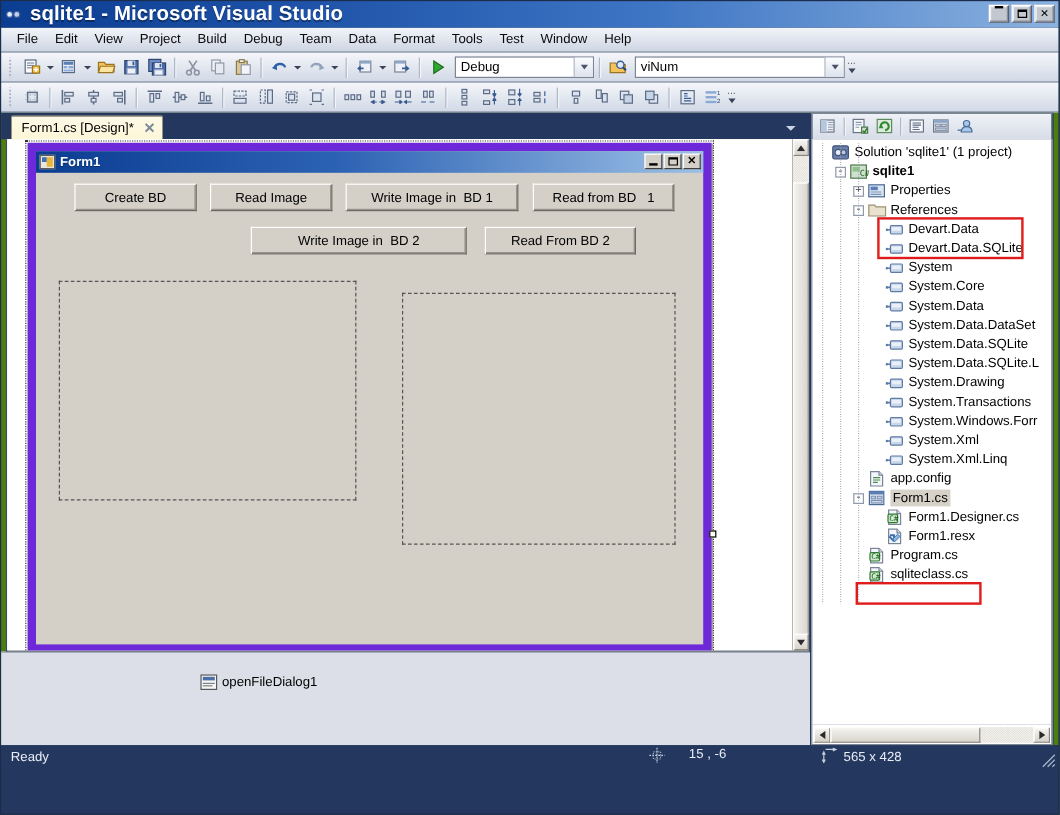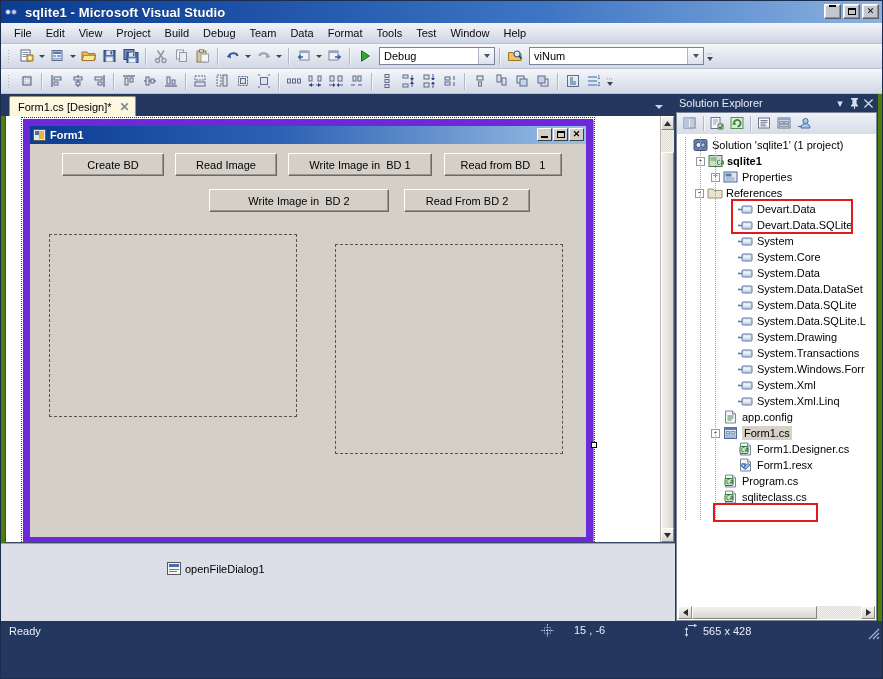--- a/index.html
+++ b/index.html
@@ -18,21 +18,21 @@
     height:22px;
     background:linear-gradient(to right,#0b3d91 0%,#1d52a8 28%,#3f76c4 62%,#8bb2e0 100%);
     display:flex;align-items:center;padding:0 2px 0 4px;box-sizing:border-box;
     position:relative;
   }
   .titlebar .vsicon{width:16px;height:14px;margin-right:4px;display:inline-block;position:relative;}
   .titlebar .vsicon i{position:absolute;top:4px;width:6px;height:6px;border-radius:50%;
      background:#e9eef7;border:1px solid #3a5ca0;box-sizing:border-box;}
   .titlebar .vsicon i.a{left:0px;}
   .titlebar .vsicon i.b{left:6px;background:#c3cfe2;}
-  .titlebar .ttl{color:#fff;font-weight:bold;font-size:13px;letter-spacing:.1px;
+  .titlebar .ttl{color:#fff;font-weight:bold;font-size:17px;letter-spacing:.1px;
      text-shadow:0 1px 0 rgba(0,0,0,.35);}
   .wbtns{position:absolute;right:3px;top:3px;display:flex;gap:2px;}
   .wbtn{width:17px;height:15px;background:#c3c7cf;border:1px solid #fff;
      border-right-color:#5a5f6b;border-bottom-color:#5a5f6b;
      box-shadow:inset -1px -1px 0 #8a8f99, inset 1px 1px 0 #eef0f4;
      position:relative;box-sizing:border-box;cursor:default;}
   .wbtn span{position:absolute;left:0;right:0;top:0;bottom:0;display:flex;
      align-items:center;justify-content:center;font-size:9px;color:#000;
      font-family:"Liberation Sans",sans-serif;line-height:1;}
   .wbtn .minbar{position:absolute;left:4px;bottom:3px;width:7px;height:2px;background:#000;}
@@ -624,34 +624,20 @@
               <i class="r2"></i>
               <i class="r3"></i>
             </span>
           <span>openFileDialog1</span>
         </div>
       </div>
     </div>
 
     <div class="sepane">
 
-      <div class="sehdr">
-        <span class="setitle">Solution Explorer</span>
-        <span class="hicon">▾</span>
-        <span class="hicon">
-          <svg width="9" height="11" viewBox="0 0 9 11">
-              <path d="M1 0h7v1.6H6.6v4.1L8 7.4v1.1H5v2.4H4V8.5H1V7.4L2.4 5.7V1.6H1z" fill="#d6dfee"></path>
-            </svg>
-        </span>
-        <span class="hicon">
-          <svg width="9" height="9" viewBox="0 0 9 9">
-              <path d="M0.8 0 L4.5 3.6 L8.2 0 L9 1 L5.4 4.5 L9 8 L8.2 9 L4.5 5.4 L0.8 9 L0 8 L3.6 4.5 L0 1 Z" fill="#d6dfee"></path>
-            </svg>
-        </span>
-      </div>
 
       <div class="setb">
         <div class="tb">
           <svg width="16" height="15" viewBox="0 0 16 15">
               <rect x="2" y="2" width="11" height="10" fill="#eef2f8" stroke="#6a7486"></rect>
               <rect x="2" y="2" width="5" height="10" fill="#b7c6dd"></rect>
               <path d="M8 4h4M8 6h4M8 8h4M8 10h4" stroke="#7c8characters"></path>
               <path d="M8 4h4M8 6h4M8 8h4M8 10h4" stroke="#8894aa" stroke-width=".8"></path>
             </svg>
         </div>
@@ -718,21 +704,21 @@
             </div>
             <div class="tnode" style="padding-left: 34px;">
               <span class="exp">+</span>
               <span class="ico"><svg width="16" height="14" viewBox="0 0 16 14">
                   <rect x="1" y="2" width="13" height="10" fill="#dbe6f3" stroke="#4a6a95"></rect>
                   <rect x="2.5" y="3.5" width="6" height="3" fill="#5b7fb5"></rect>
                   <path d="M2.5 8h9M2.5 10h9" stroke="#7d93b5" stroke-width=".9"></path>
                 </svg></span>
               <span class="lbl">Properties</span>
             </div>
-            <div class="tnode" style="padding-left: 18px;">
+            <div class="tnode" style="padding-left: 34px;">
               <span class="exp">-</span>
               <span class="ico"><svg width="16" height="14" viewBox="0 0 16 14">
                   <path d="M1 3h5l1 1.4h8V12H1z" fill="#e8e2cf" stroke="#9a9270"></path>
                 </svg></span>
               <span class="lbl">References</span>
             </div>
             <div class="tnode" style="padding-left: 49px;">
               <span class="expspace"></span>
               <span class="ico"><svg width="16" height="14" viewBox="0 0 16 14">
                   <rect x="4" y="4" width="10" height="7" rx="1" fill="#c9d6e8" stroke="#5d7ba5"></rect>

